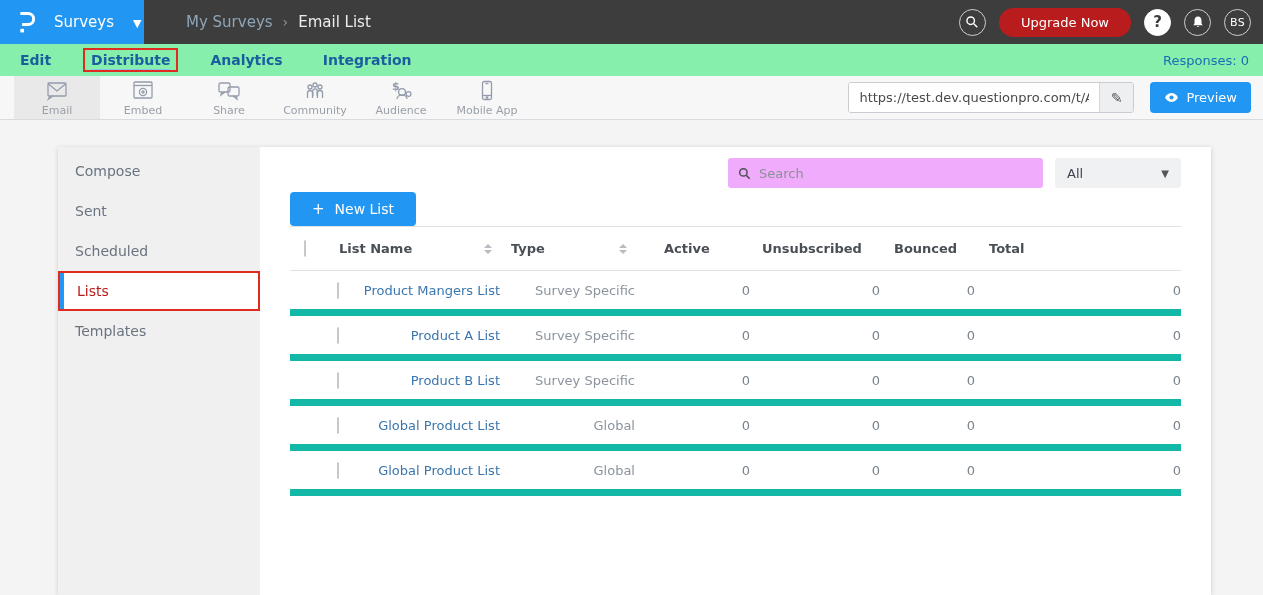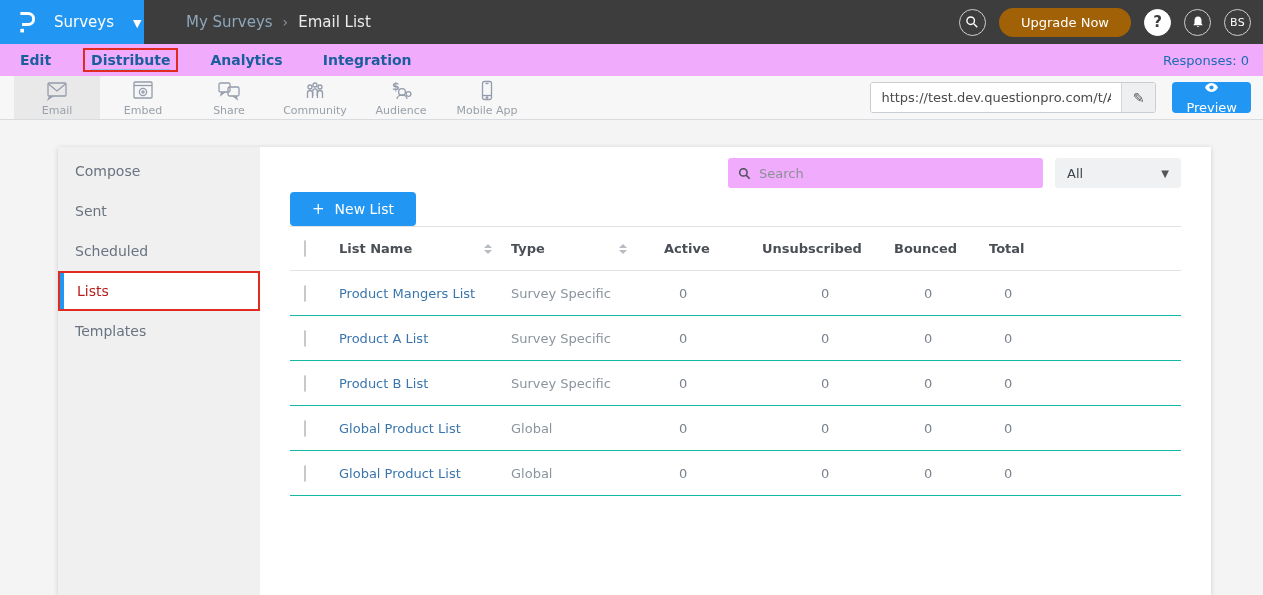--- a/index.html
+++ b/index.html
@@ -11,42 +11,42 @@
   .logo-block { width:144px; height:44px; background:#2196f3; display:flex; align-items:center; gap:19px; padding-left:16px; flex:none; cursor:pointer; }
   .logo-block .appname { color:#fff; font-size:15px; }
   .logo-block .caret { color:#fff; font-size:11px; margin-top:2px; }
   .breadcrumb { display:flex; align-items:center; gap:10px; margin-left:42px; font-size:15px; }
   .bc-parent { color:#8ea6ba; cursor:pointer; }
   .bc-sep { color:#8a93a0; font-size:14px; }
   .bc-current { color:#ececec; }
   .topbar-right { margin-left:auto; display:flex; align-items:center; gap:13px; padding-right:12px; }
   .circle-btn { width:27px; height:27px; border:1px solid #cfcfcf; border-radius:50%; display:flex; align-items:center; justify-content:center; cursor:pointer; flex:none; }
   .circle-btn.solid { background:#fff; border-color:#fff; }
-  .upgrade-btn { background:#a16207; color:#fff; border:none; border-radius:15px; height:29px; padding:0 22px; font-size:13px; font-family:inherit; cursor:pointer; }
+  .upgrade-btn { background:#b91c1c; color:#fff; border:none; border-radius:15px; height:29px; padding:0 22px; font-size:13px; font-family:inherit; cursor:pointer; }
   .help-q { color:#3d3d3d; font-weight:bold; font-size:15px; }
   .avatar-txt { color:#fff; font-size:11px; font-weight:normal; letter-spacing:.3px; }
 
   
-  .subnav { height:32px; background:#f0abfc; display:flex; align-items:center; padding:0 14px; }
+  .subnav { height:32px; background:#86efac; display:flex; align-items:center; padding:0 14px; }
   .tab { color:#1b5e9e; font-weight:600; font-size:14px; margin-right:28px; cursor:pointer; padding:2px 6px; }
   .tab.active { outline:2px solid #e02b20; outline-offset:0; }
   .tab.active .tab-label { border-bottom:2px solid #8ac2ef; padding-bottom:1px; }
   .responses { margin-left:auto; color:#1b6cb5; font-size:13px; }
 
   
   .toolbar { height:44px; background:#f7f7f8; border-bottom:1px solid #d9dcde; display:flex; align-items:stretch; padding-left:14px; }
   .channel { width:86px; display:flex; flex-direction:column; align-items:center; justify-content:center; gap:1px; cursor:pointer; }
   .channel.active { background:#e9e9ea; }
   .channel .ch-label { font-size:11px; color:#9aa0a8; }
   .channel svg { stroke:#949cab; fill:none; stroke-width:1.3; }
   .toolbar-right { margin-left:auto; display:flex; align-items:center; gap:16px; padding-right:12px; }
   .url-wrap { display:flex; align-items:stretch; height:31px; border:1px solid #c9ccd0; border-radius:3px; background:#fff; overflow:hidden; }
   .url-input { border:none; outline:none; width:250px; padding:0 10px; font-size:13px; color:#4a4a4a; font-family:inherit; background:#fff; }
   .pencil-btn { width:34px; background:#edeff1; border-left:1px solid #d4d7da; display:flex; align-items:center; justify-content:center; color:#555; font-size:14px; cursor:pointer; }
-  .preview-btn { background:#2196f3; color:#fff; border:none; border-radius:4px; height:31px; padding:0 14px; font-size:13px; font-family:inherit; display:flex; align-items:center; gap:7px; cursor:pointer;flex-direction:column; }
+  .preview-btn { background:#2196f3; color:#fff; border:none; border-radius:4px; height:31px; padding:0 14px; font-size:13px; font-family:inherit; display:flex; align-items:center; gap:7px; cursor:pointer; }
 
   
   .main { height:475px; padding-top:27px; }
   .card { margin-left:58px; width:1153px; height:100%; background:#fff; box-shadow:0 1px 5px rgba(0,0,0,.16); display:flex; }
   .side { width:202px; background:#f0f0f0; flex:none; padding-top:4px; }
   .side-item { height:40px; display:flex; align-items:center; padding-left:17px; color:#6a7380; font-size:14px; cursor:pointer; position:relative; }
   .side-item.active { background:#fff; border:2px solid #e02b20; color:#b91c1c; padding-left:17px; }
   .side-item.active::before { content:""; position:absolute; left:0; top:0; bottom:0; width:4px; background:#2196f3; }
 
   .content { flex:1; padding:0 30px; }
@@ -57,21 +57,21 @@
   .filter-dd { width:126px; height:30px; background:#f0f1f2; border-radius:3px; display:flex; align-items:center; justify-content:space-between; padding:0 12px; font-size:13px; color:#3f4650; cursor:pointer; }
   .filter-dd .caret { font-size:10px; color:#555; }
 
   .newlist-btn { margin-top:4px; background:#2196f3; color:#fff; border:none; border-radius:4px; height:34px; padding:0 22px; font-size:14px; font-family:inherit; display:flex; align-items:center; gap:10px; cursor:pointer; }
   .newlist-btn .plus { font-size:15px; }
 
   
   .table { border-top:1px solid #e2e2e2; }
   .thead, .trow { display:grid; grid-template-columns:49px 161px 135px 115px 130px 95px 1fr; align-items:center; }
   .thead { height:44px; border-bottom:1px solid #e2e2e2; font-weight:bold; font-size:13px; color:#4a4f55; }
-  .trow { height:45px; border-bottom:1px solid #14b8a6; font-size:13px; }
+  .trow { height:45px; border-bottom:7px solid #14b8a6; font-size:13px;text-align:right; }
   .cb { width:18px; height:18px; border:1px solid #c6c9cc; border-radius:3px; background:#fff; margin-left:14px; cursor:pointer; }
   .th-sort { display:flex; align-items:center; justify-content:space-between; padding-right:8px; }
   .sort { display:inline-flex; flex-direction:column; gap:2px; cursor:pointer; }
   .sort i { width:0; height:0; border-left:4px solid transparent; border-right:4px solid transparent; }
   .sort .up { border-bottom:4px solid #b6bcc2; }
   .sort .dn { border-top:4px solid #b6bcc2; }
   .thead span:nth-child(4) { padding-left:29px; }
   .thead span:nth-child(5) { padding-left:12px; }
   .thead span:nth-child(6) { padding-left:14px; }
   .thead span:nth-child(7) { padding-left:14px; }

